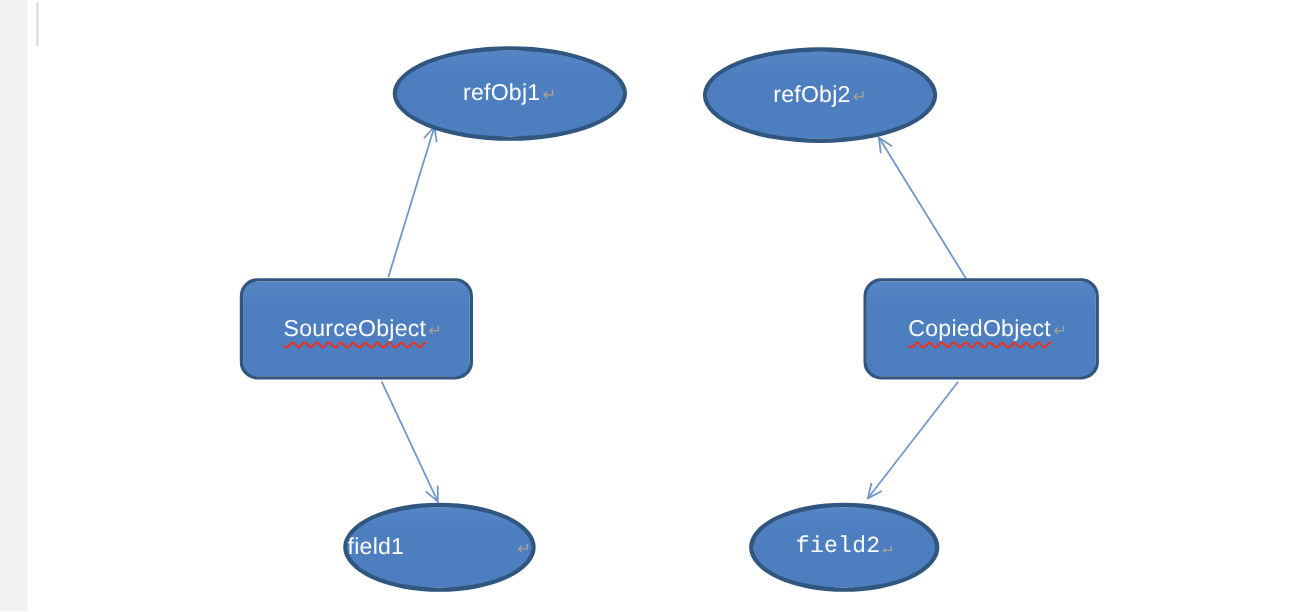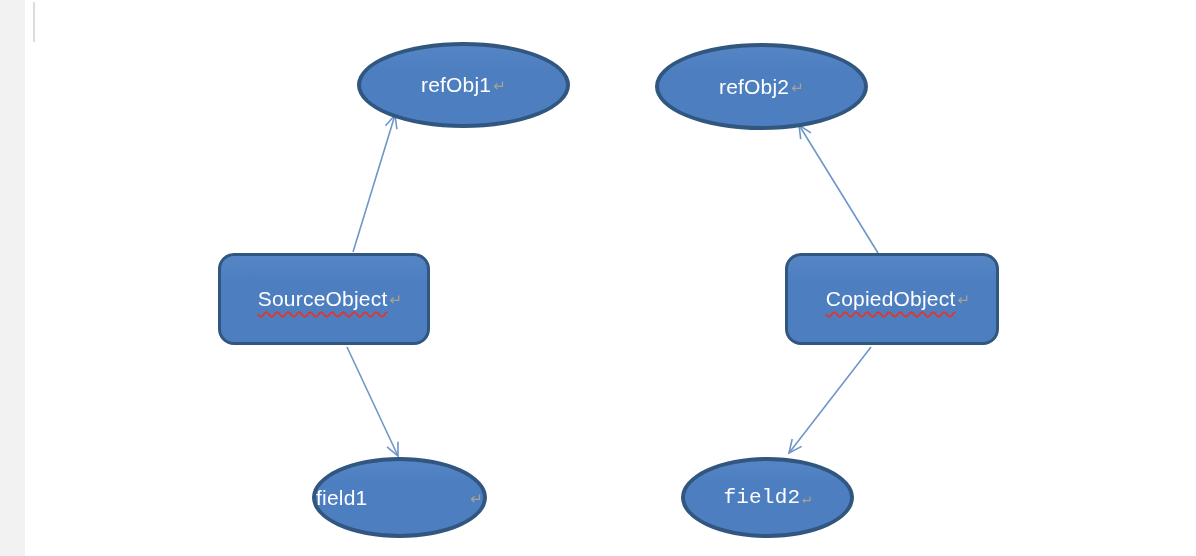--- a/index.html
+++ b/index.html
@@ -68,21 +68,21 @@
   }
   .paragraph-mark {
     color: var(--mark);
     font-size: 15px;
     margin-left: 2px;
     position: relative;
     top: 1px;
   }
   
   .n-refobj1      { left: 357px; top: 42px;  width: 213px; height: 86px; }
-  .n-refobj2      { left: 655px; top: 43px;  width: 213px; height: 87px; }
+  .n-refobj2      { left: 639px; top: 43px;  width: 213px; height: 87px; }
   .n-sourceobject { left: 218px; top: 253px; width: 212px; height: 92px; }
   .n-copiedobject { left: 785px; top: 253px; width: 214px; height: 92px; }
   .n-field1       { left: 312px; top: 457px; width: 175px; height: 81px; justify-content: space-between; }
   .n-field2       { left: 681px; top: 457px; width: 173px; height: 81px; font-family: Liberation Mono, monospace; }
 </style>
 </head>
 <body>
 
 <div class="canvas">
 

